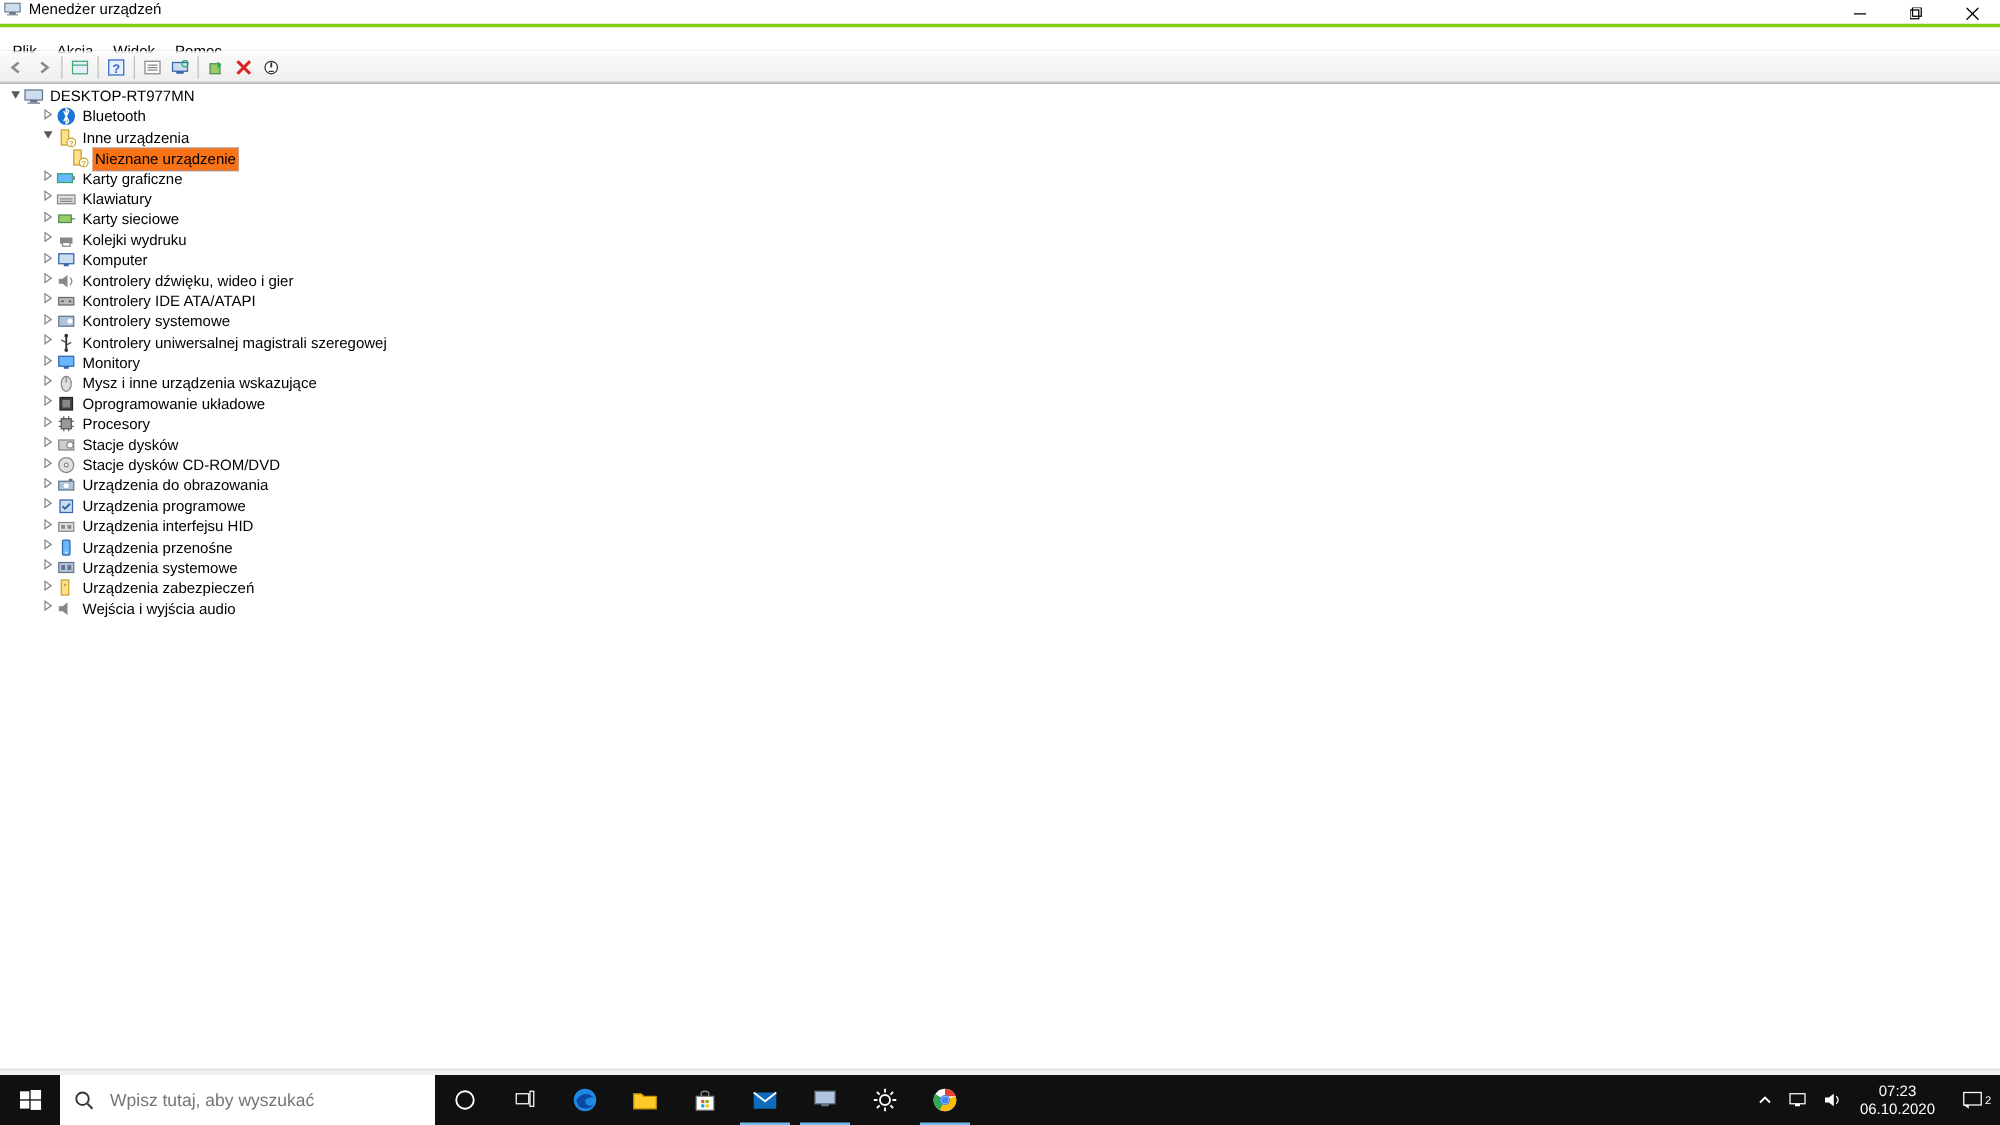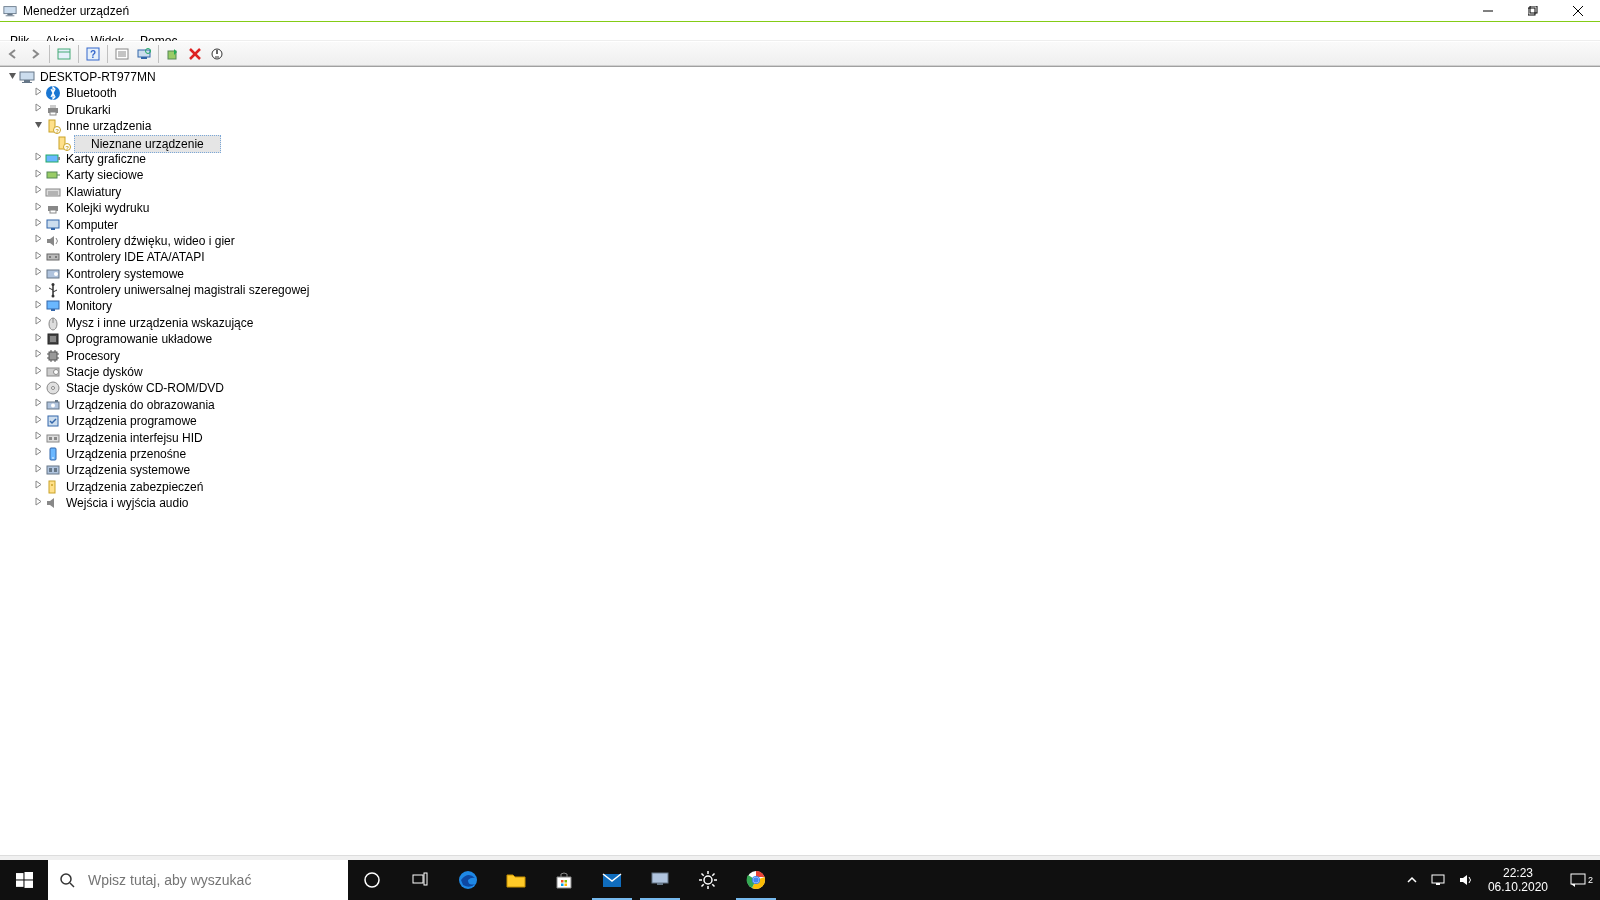--- a/index.html
+++ b/index.html
@@ -1,20 +1,20 @@
 <!DOCTYPE html>
 <html><head>
 <meta charset="utf-8">
 <style>
   * { box-sizing: border-box; }
   html, body { margin: 0; padding: 0; height: 100%; font-family: "Segoe UI", Tahoma, sans-serif; font-size: 12px; overflow: hidden; background: #fff; }
   .window { display: flex; flex-direction: column; height: 100vh; }
 
   
-  .titlebar { display: flex; align-items: center; height: 22px; background: #fff; border-bottom: 1px solid #84cc16; }
+  .titlebar { display: flex; align-items: flex-start; height: 22px; background: #fff; border-bottom: 3px solid #84cc16; }
   .titlebar .app-icon { width: 14px; height: 14px; margin: 0 6px 0 3px; display: flex; align-items: center; justify-content: center; }
   .titlebar .title { flex: 0 0 auto; color: #000; }
   .titlebar .spacer { flex: 1; }
   .winbtn { width: 45px; height: 22px; display: flex; align-items: center; justify-content: center; }
 
   
   .menubar { display: flex; align-items: center; height: 19px; padding: 0 2px; background: #fff; border-bottom: 1px solid #eee; }
   .menubar .item { padding: 1px 8px; cursor: default; margin-top: 19px; }
 
   
@@ -22,21 +22,21 @@
   .toolbar .btn { width: 22px; height: 22px; display: flex; align-items: center; justify-content: center; border: 1px solid transparent; }
   .toolbar .sep { width: 1px; height: 18px; background: #c0c0c0; margin: 0 3px; }
 
   
   .tree-wrap { flex: 1; overflow: auto; border-top: 1px solid #a0a0a0; background: #fff; }
   .tree { padding: 2px 0 0 0; user-select: none; }
   .row { display: flex; align-items: flex-start; height: 16.4px; line-height: 16.4px; white-space: nowrap; }
   .expander { width: 12px; height: 12px; margin: 0 1px 0 0; display: flex; align-items: center; justify-content: center; font-size: 9px; color: #666; cursor: default; }
   .ticon { width: 16px; height: 16px; margin: 0 3px 0 0; display: inline-flex; align-items: center; justify-content: center; font-size: 12px; }
   .label { padding: 0 2px; }
-  .label.selected { background: #e5e5e5; border: 1px dotted #7aa7d8; padding: 0 16px; }
+  .label.selected { background: #f97316; border: 1px dotted #7aa7d8; padding: 0 1px; }
   .indent0 { padding-left: 6px; }
   .indent1 { padding-left: 32px; }
   .indent2 { padding-left: 42px; }
 
   
   .statusbar { height: 5px; background: #f0f0f0; border-top: 1px solid #ddd; }
 
   
   .taskbar { height: 40px; background: #101010; display: flex; align-items: stretch; color: #fff; position: relative; }
   .start { width: 48px; display: flex; align-items: center; justify-content: center; }
@@ -202,35 +202,20 @@
             <svg width="16" height="16" viewBox="0 0 16 16">
               <circle cx="8" cy="8" r="7" fill="#1976d2"></circle>
               <path d="M6 4 L10 12 L8 14 L8 2 L10 4 L6 12" fill="none" stroke="#fff" stroke-width="1.2"></path>
             </svg>
           </span>
           <span class="label">Bluetooth</span>
         </div>
         <div class="row indent1">
           <span class="expander">
             <svg width="9" height="9">
-              <path d="M2 1 L7 4.5 L2 8 Z" fill="none" stroke="#888"></path>
-            </svg>
-          </span>
-          <span class="ticon">
-            <svg width="16" height="16" viewBox="0 0 16 16">
-              <rect x="3" y="6" width="10" height="5" fill="#888"></rect>
-              <rect x="5" y="3" width="6" height="3" fill="#ccc"></rect>
-              <rect x="5" y="10" width="6" height="3" fill="#fff" stroke="#888"></rect>
-            </svg>
-          </span>
-          <span class="label">Drukarki</span>
-        </div>
-        <div class="row indent1">
-          <span class="expander">
-            <svg width="9" height="9">
               <path d="M1 2 L8 2 L4.5 8 Z" fill="#595959"></path>
             </svg>
           </span>
           <span class="ticon">
             <svg width="16" height="16" viewBox="0 0 16 16">
               <rect x="4" y="2" width="6" height="12" fill="#ffe08a" stroke="#c9a227"></rect>
               <circle cx="12" cy="12" r="3.5" fill="#fff" stroke="#c9a227"></circle>
               <text x="12" y="14.5" font-size="6" text-anchor="middle" fill="#c9a227" font-weight="bold">?</text>
             </svg>
           </span>
@@ -262,40 +247,40 @@
           <span class="label">Karty graficzne</span>
         </div>
         <div class="row indent1">
           <span class="expander">
             <svg width="9" height="9">
               <path d="M2 1 L7 4.5 L2 8 Z" fill="none" stroke="#888"></path>
             </svg>
           </span>
           <span class="ticon">
             <svg width="16" height="16" viewBox="0 0 16 16">
-              <rect x="2" y="5" width="10" height="6" fill="#9c6" stroke="#585"></rect>
-              <line x1="12" y1="8" x2="15" y2="8" stroke="#585"></line>
-            </svg>
-          </span>
-          <span class="label">Karty sieciowe</span>
-        </div>
-        <div class="row indent1">
-          <span class="expander">
-            <svg width="9" height="9">
-              <path d="M2 1 L7 4.5 L2 8 Z" fill="none" stroke="#888"></path>
-            </svg>
-          </span>
-          <span class="ticon">
-            <svg width="16" height="16" viewBox="0 0 16 16">
               <rect x="1" y="5" width="14" height="7" fill="#ddd" stroke="#888"></rect>
               <line x1="3" y1="8" x2="13" y2="8" stroke="#888"></line>
               <line x1="3" y1="10" x2="13" y2="10" stroke="#888"></line>
             </svg>
           </span>
           <span class="label">Klawiatury</span>
+        </div>
+        <div class="row indent1">
+          <span class="expander">
+            <svg width="9" height="9">
+              <path d="M2 1 L7 4.5 L2 8 Z" fill="none" stroke="#888"></path>
+            </svg>
+          </span>
+          <span class="ticon">
+            <svg width="16" height="16" viewBox="0 0 16 16">
+              <rect x="2" y="5" width="10" height="6" fill="#9c6" stroke="#585"></rect>
+              <line x1="12" y1="8" x2="15" y2="8" stroke="#585"></line>
+            </svg>
+          </span>
+          <span class="label">Karty sieciowe</span>
         </div>
         <div class="row indent1">
           <span class="expander">
             <svg width="9" height="9">
               <path d="M2 1 L7 4.5 L2 8 Z" fill="none" stroke="#888"></path>
             </svg>
           </span>
           <span class="ticon">
             <svg width="16" height="16" viewBox="0 0 16 16">
               <rect x="3" y="6" width="10" height="5" fill="#888"></rect>
@@ -706,21 +691,21 @@
         </div>
       <div class="titem">
           <span>
             <svg width="16" height="16">
               <path d="M2 6 L5 6 L9 3 L9 13 L5 10 L2 10 Z" fill="#fff"></path>
               <path d="M11 5 Q14 8 11 11" fill="none" stroke="#fff"></path>
             </svg>
           </span>
         </div>
       <div class="clock">
-        <div>22:23</div>
+        <div>07:23</div>
         <div>06.10.2020</div>
       </div>
       <div class="notif">
         <span>
             <svg width="18" height="18">
               <rect x="2" y="3" width="14" height="10" fill="none" stroke="#fff"></rect>
               <path d="M2 13 L6 16 L6 13" fill="#fff"></path>
             </svg>
           </span>
         <span style="position:absolute; bottom:4px; right:6px; font-size:9px; background:#101010; padding:0 1px;">2</span>

